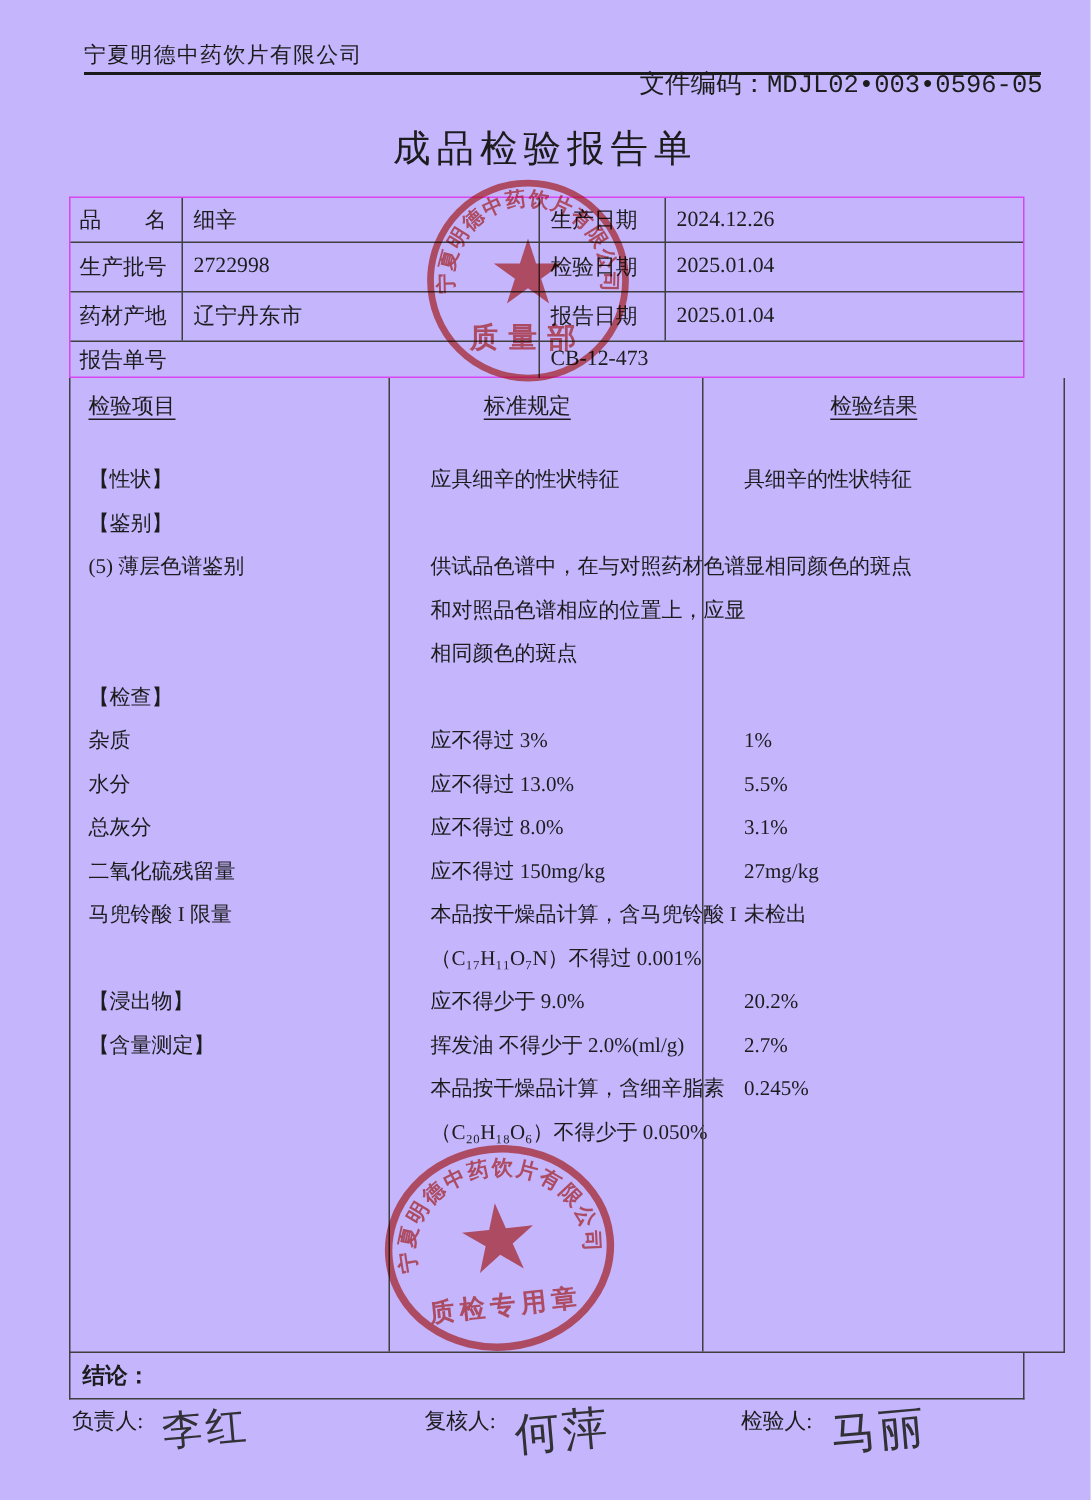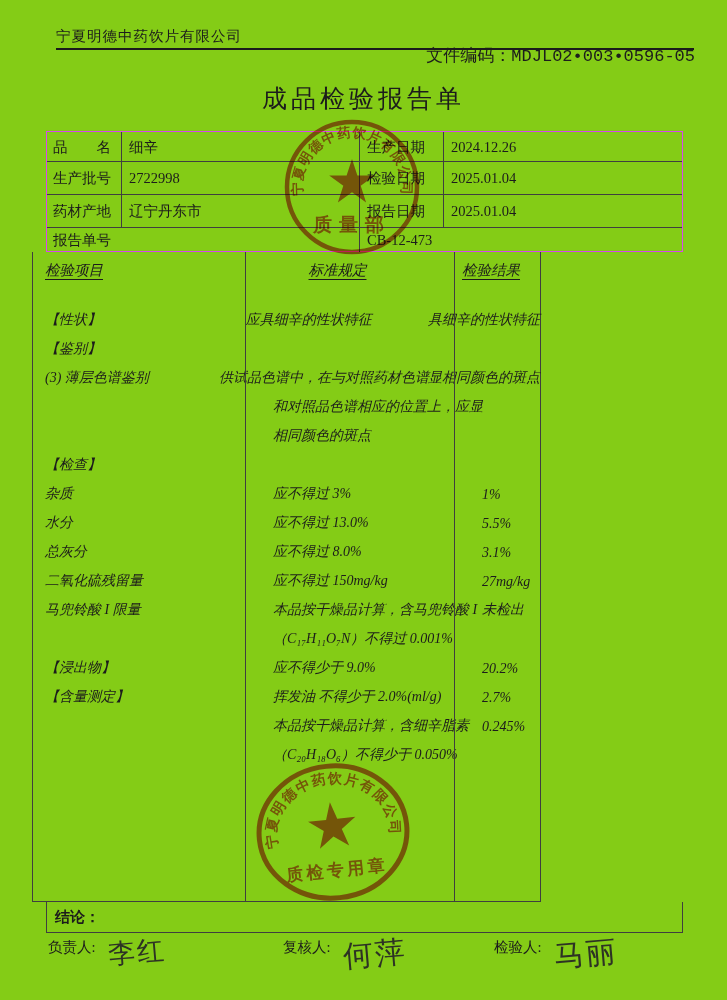--- a/index.html
+++ b/index.html
@@ -1,32 +1,32 @@
 <!DOCTYPE html>
 <html><head>
 <meta charset="utf-8">
 <style>
   html,body{margin:0;padding:0;background:#e8e8e8;}
   .page{
     position:relative;
     width:727px;height:1000px;
-    background:#84cc16;
+    background:#c4b5fd;
     font-family:"Liberation Serif","DejaVu Serif",serif;
     color:#1c1c1c;
     overflow:hidden;
   }
   .abs{position:absolute;}
   
   .company{left:56px;top:27px;font-size:14.5px;letter-spacing:1px;}
   .doccode{right:32px;top:44px;font-size:17px;font-family:Liberation Mono, monospace;}
   .toprule{left:56px;top:48px;width:638px;height:2px;background:#1b1b1b;}
   .title{left:0;top:82px;width:727px;text-align:center;font-size:25px;font-weight:normal;letter-spacing:4px;}
   
   .info-table{left:46px;top:131px;width:637px;height:121px;border:1px solid #d946ef;box-sizing:border-box;}
-  .main-table{left:32px;top:252px;width:509px;height:650px;border:1px solid #3f3f3f;border-top:none;box-sizing:border-box;font-style:italic;}
+  .main-table{left:46px;top:252px;width:664px;height:650px;border:1px solid #3f3f3f;border-top:none;box-sizing:border-box;}
   .conclusion-row{left:46px;top:902px;width:637px;height:31px;border:1px solid #3f3f3f;border-top:none;box-sizing:border-box;
     display:flex;align-items:center;padding-left:8px;font-size:15px;}
   .vline{position:absolute;top:0;width:1px;background:#3f3f3f;}
   .hline{position:absolute;left:0;width:100%;height:1px;background:#3f3f3f;}
   .cell{position:absolute;font-size:14.5px;white-space:nowrap;transform:translateY(-50%);}
   .mheader{display:flex;height:48px;box-sizing:border-box;padding-top:9px;font-size:14.5px;}
   .mheader span{text-decoration:underline;text-underline-offset:4px;}
   .mh1{width:212px;box-sizing:border-box;padding-left:12px;}
   .mh2{width:209px;text-align:center;}
   .mh3{flex:1;text-align:center;}
@@ -93,21 +93,21 @@
           <span class="c1">【性状】</span>
           <span class="c2">应具细辛的性状特征</span>
           <span class="c3">具细辛的性状特征</span>
         </div>
         <div class="mline">
           <span class="c1">【鉴别】</span>
           <span class="c2"></span>
           <span class="c3"></span>
         </div>
         <div class="mline">
-          <span class="c1">(3) 薄层色谱鉴别</span>
+          <span class="c1">(5) 薄层色谱鉴别</span>
           <span class="c2">供试品色谱中，在与对照药材色谱</span>
           <span class="c3">显相同颜色的斑点</span>
         </div>
         <div class="mline">
           <span class="c1"></span>
           <span class="c2">和对照品色谱相应的位置上，应显</span>
           <span class="c3"></span>
         </div>
         <div class="mline">
           <span class="c1"></span>

